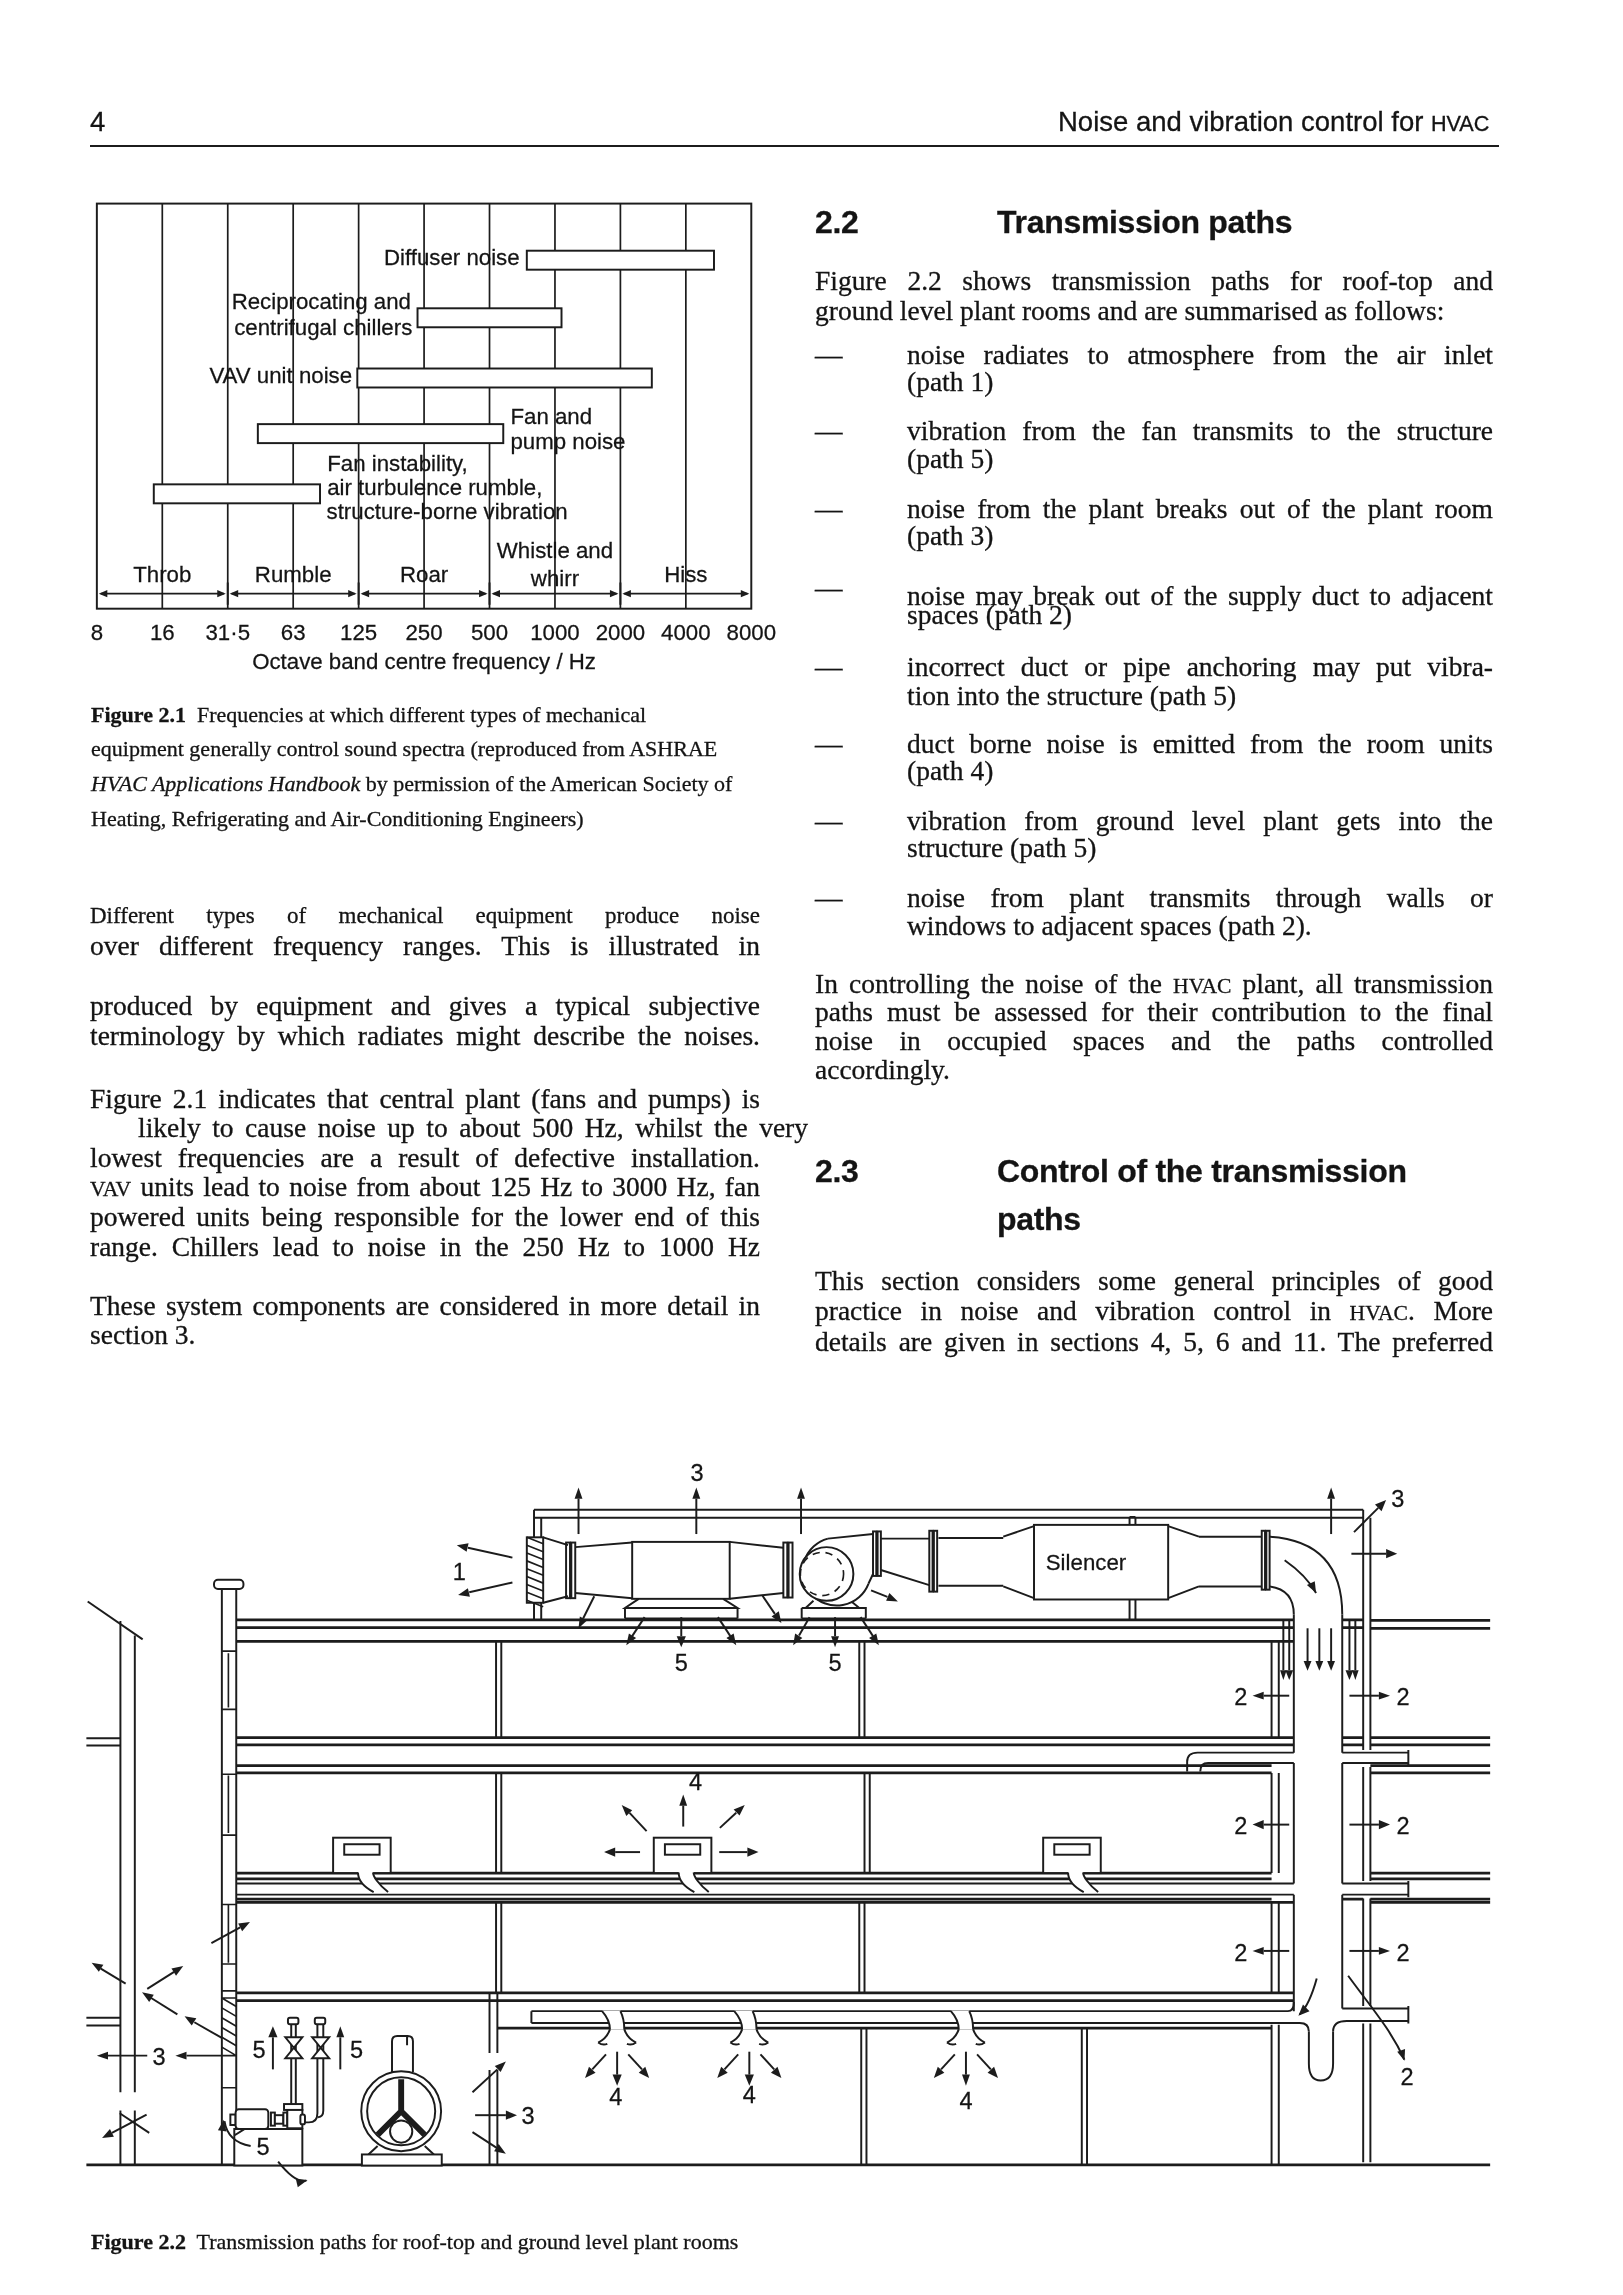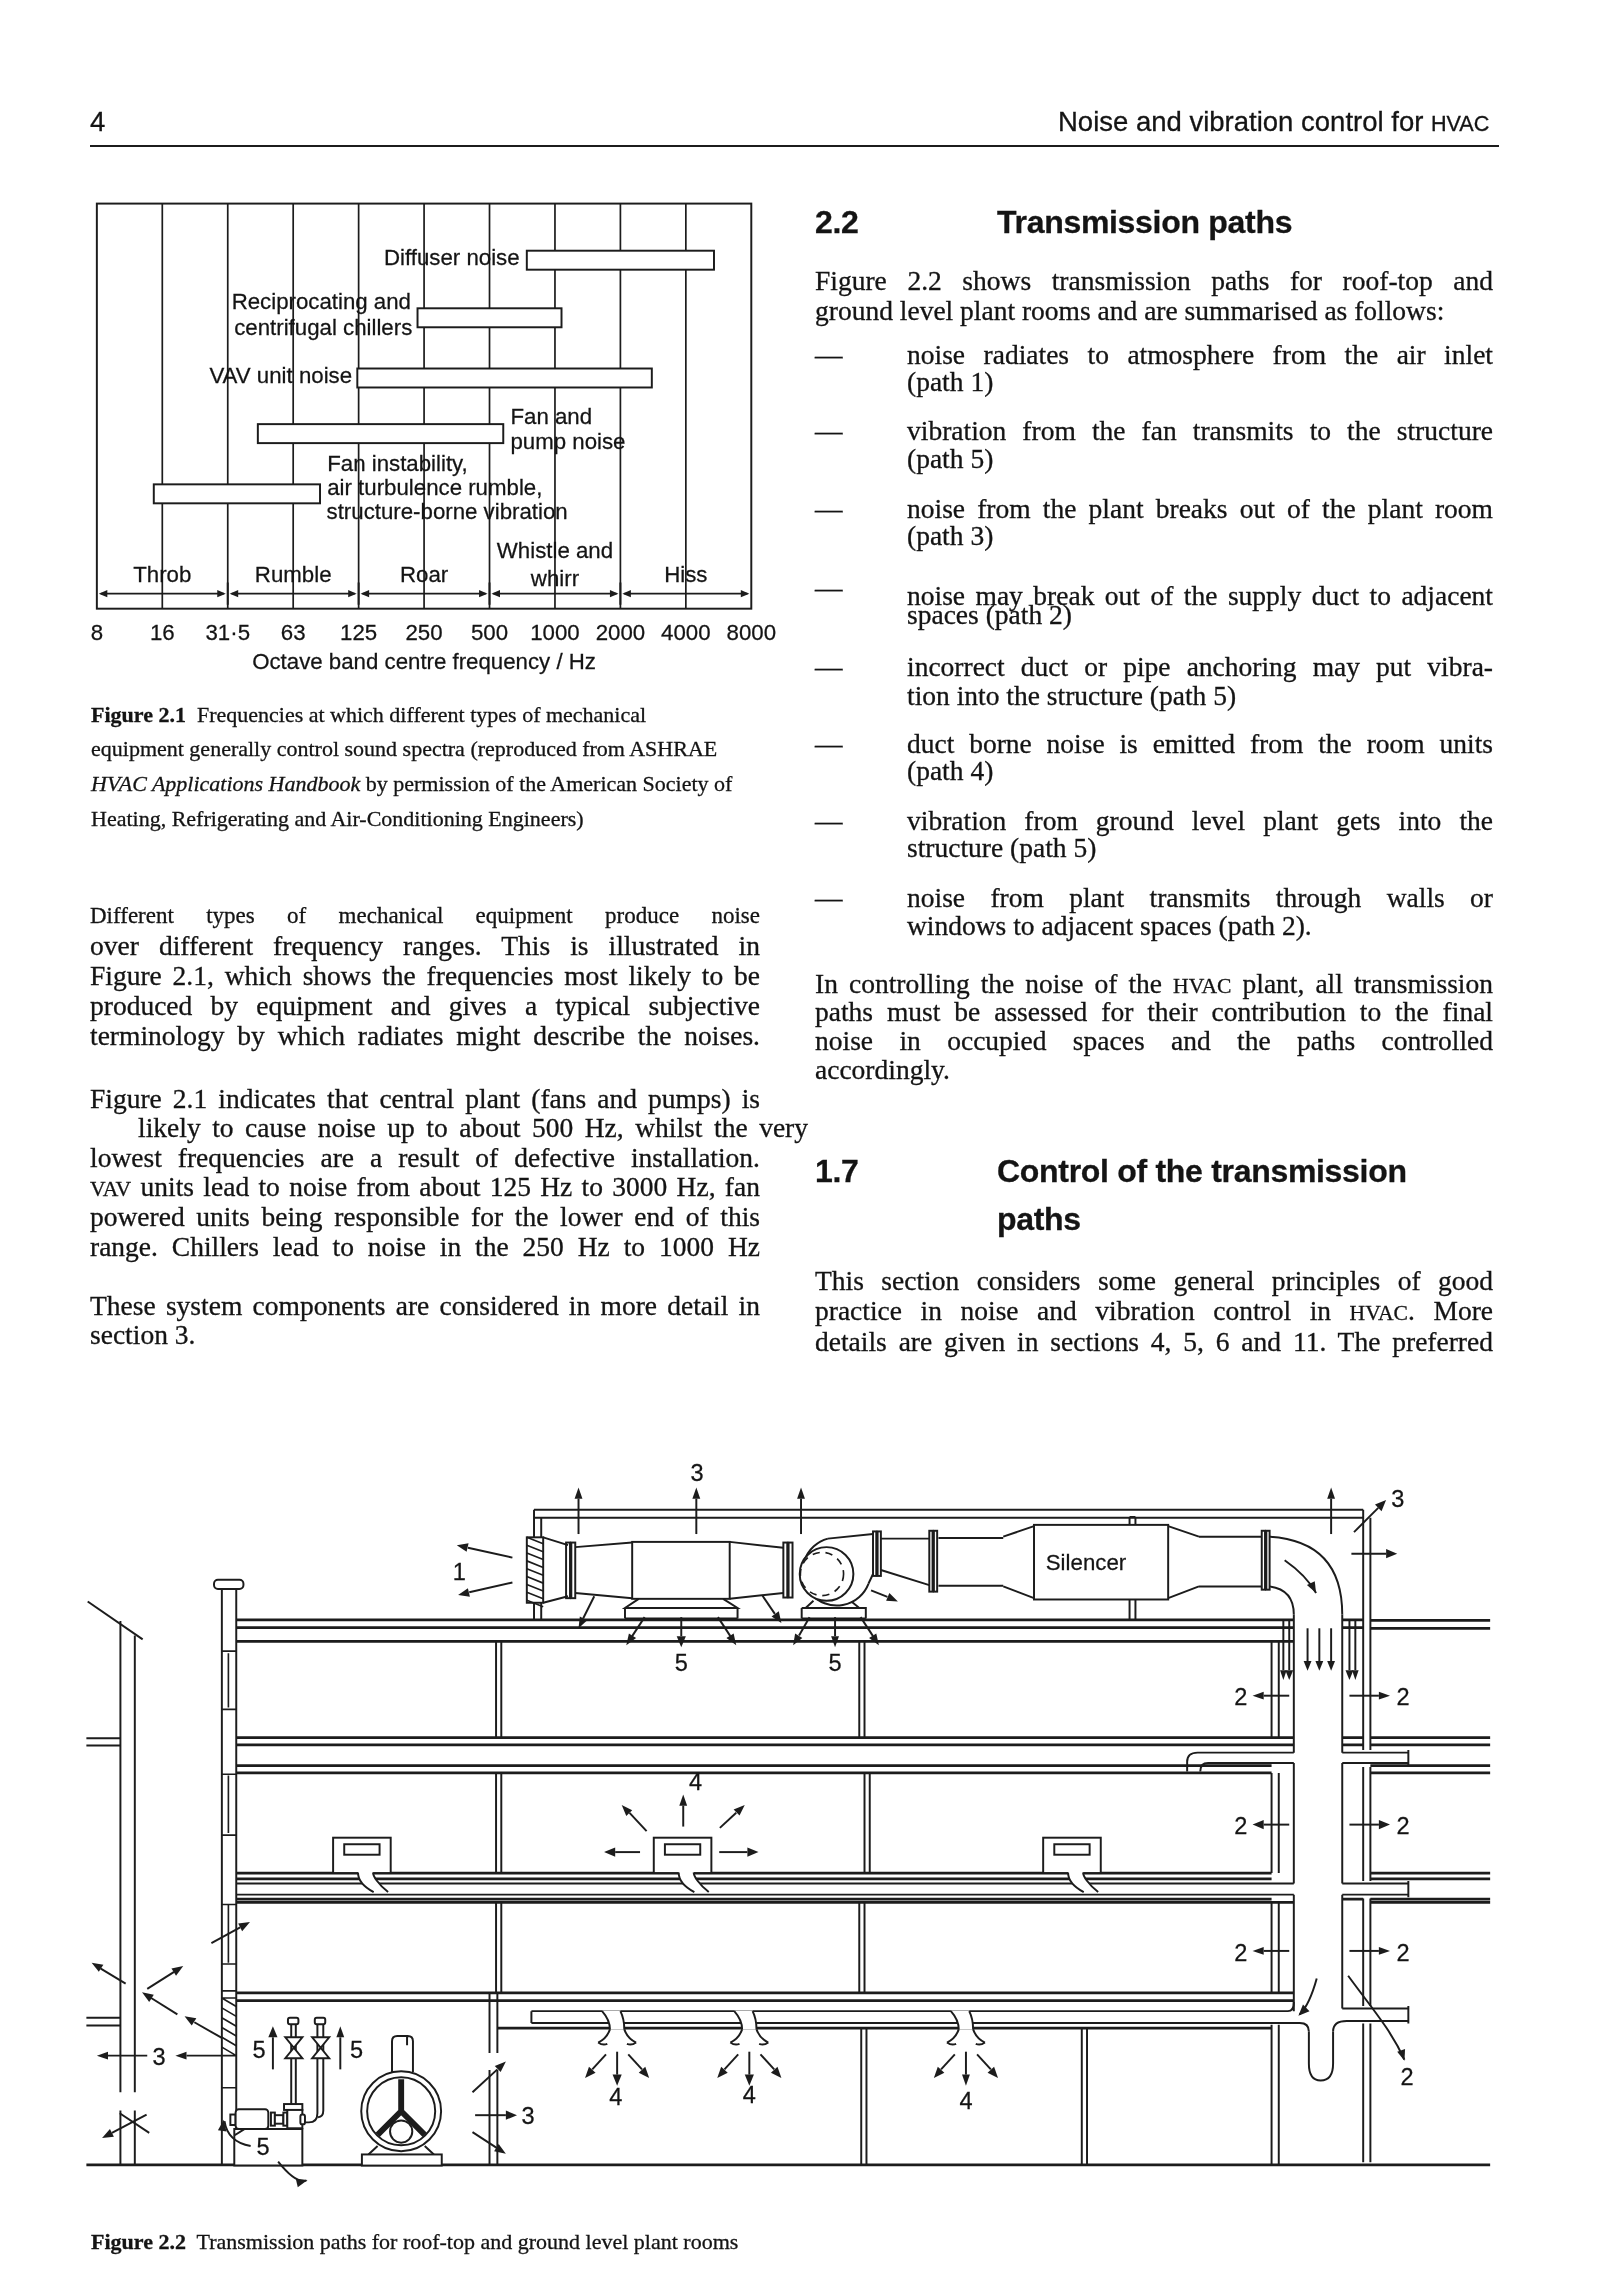--- a/index.html
+++ b/index.html
@@ -12,21 +12,20 @@
 <div id="page">
 <div class="ln sans" style="left:90px;top:107px;font-size:27.5px;line-height:30px;">4</div>
 <div class="ln sans" style="left:1058px;top:107px;font-size:27.5px;line-height:30px;">Noise and vibration control for <span class="sc">HVAC</span></div>
 <div style="position:absolute;left:90px;top:145px;width:1409px;height:2px;background:#1c1c1c"></div>
     <div class="ln" style="left:91px;top:702px;font-size:22px;line-height:26px;"><b>Figure 2.1</b>&nbsp; Frequencies at which different types of mechanical</div>
 <div class="ln" style="left:91px;top:736px;font-size:22px;line-height:26px;">equipment generally control sound spectra (reproduced from ASHRAE</div>
 <div class="ln" style="left:91px;top:771px;font-size:22px;line-height:26px;"><i>HVAC Applications Handbook</i> by permission of the American Society of</div>
 <div class="ln" style="left:91px;top:806px;font-size:22px;line-height:26px;">Heating, Refrigerating and Air-Conditioning Engineers)</div>
 <div class="ln j" style="left:90px;top:901px;width:670px;font-size:23px;line-height:30px;">Different types of mechanical equipment produce noise</div>
 <div class="ln j" style="left:90px;top:931px;width:670px;font-size:27.5px;line-height:30px;">over different frequency ranges. This is illustrated in</div>
-<div class="ln j" style="left:90px;top:961px;width:670px;font-size:27.5px;line-height:30px;">Figure 2.1, which shows the frequencies most likely to be</div>
 <div class="ln j" style="left:90px;top:991px;width:670px;font-size:27.5px;line-height:30px;">produced by equipment and gives a typical subjective</div>
 <div class="ln j" style="left:90px;top:1021px;width:670px;font-size:27.5px;line-height:30px;">terminology by which radiates might describe the noises.</div>
 <div class="ln j" style="left:90px;top:1084px;width:670px;font-size:27.5px;line-height:30px;">Figure 2.1 indicates that central plant (fans and pumps) is</div>
 <div class="ln j" style="left:90px;top:1113px;width:670px;font-size:27.5px;line-height:30px;margin-left:48px;">likely to cause noise up to about 500 Hz, whilst the very</div>
 <div class="ln j" style="left:90px;top:1143px;width:670px;font-size:27.5px;line-height:30px;">lowest frequencies are a result of defective installation.</div>
 <div class="ln j" style="left:90px;top:1172px;width:670px;font-size:27.5px;line-height:30px;"><span class="sc">VAV</span> units lead to noise from about 125 Hz to 3000 Hz, fan</div>
 <div class="ln j" style="left:90px;top:1202px;width:670px;font-size:27.5px;line-height:30px;">powered units being responsible for the lower end of this</div>
 <div class="ln j" style="left:90px;top:1232px;width:670px;font-size:27.5px;line-height:30px;">range. Chillers lead to noise in the 250 Hz to 1000 Hz</div>
 <div class="ln j" style="left:90px;top:1291px;width:670px;font-size:27.5px;line-height:30px;">These system components are considered in more detail in</div>
 <div class="ln" style="left:90px;top:1320px;font-size:27.5px;line-height:30px;">section 3.</div>
@@ -55,21 +54,21 @@
 <div class="ln" style="left:815px;top:806px;font-size:27.5px;line-height:30px;">—</div>
 <div class="ln j" style="left:907px;top:806px;width:586px;font-size:27.5px;line-height:30px;">vibration from ground level plant gets into the</div>
 <div class="ln" style="left:907px;top:833px;font-size:27.5px;line-height:30px;">structure (path 5)</div>
 <div class="ln" style="left:815px;top:883px;font-size:27.5px;line-height:30px;">—</div>
 <div class="ln j" style="left:907px;top:883px;width:586px;font-size:27.5px;line-height:30px;">noise from plant transmits through walls or</div>
 <div class="ln" style="left:907px;top:911px;font-size:27.5px;line-height:30px;">windows to adjacent spaces (path 2).</div>
 <div class="ln j" style="left:815px;top:969px;width:678px;font-size:27.5px;line-height:30px;">In controlling the noise of the <span class="sc">HVAC</span> plant, all transmission</div>
 <div class="ln j" style="left:815px;top:997px;width:678px;font-size:27.5px;line-height:30px;">paths must be assessed for their contribution to the final</div>
 <div class="ln j" style="left:815px;top:1026px;width:678px;font-size:27.5px;line-height:30px;">noise in occupied spaces and the paths controlled</div>
 <div class="ln" style="left:815px;top:1055px;font-size:27.5px;line-height:30px;">accordingly.</div>
-<div class="ln sans" style="left:815px;top:1154px;font-size:32px;line-height:34px;font-weight:bold;letter-spacing:-0.3px;">1.7</div>
+<div class="ln sans" style="left:815px;top:1154px;font-size:32px;line-height:34px;font-weight:bold;letter-spacing:-0.3px;">2.3</div>
 <div class="ln sans" style="left:997px;top:1154px;font-size:32px;line-height:34px;font-weight:bold;letter-spacing:-0.3px;">Control of the transmission</div>
 <div class="ln sans" style="left:997px;top:1202px;font-size:32px;line-height:34px;font-weight:bold;letter-spacing:-0.3px;">paths</div>
 <div class="ln j" style="left:815px;top:1266px;width:678px;font-size:27.5px;line-height:30px;">This section considers some general principles of good</div>
 <div class="ln j" style="left:815px;top:1296px;width:678px;font-size:27.5px;line-height:30px;">practice in noise and vibration control in <span class="sc">HVAC</span>. More</div>
 <div class="ln j" style="left:815px;top:1327px;width:678px;font-size:27.5px;line-height:30px;">details are given in sections 4, 5, 6 and 11. The preferred</div>
 <div class="ln" style="left:91px;top:2229px;font-size:22px;line-height:26px;"><b>Figure 2.2</b>&nbsp; Transmission paths for roof-top and ground level plant rooms</div>
 <svg width="1623" height="720" viewBox="0 0 2480 1100" style="left:0;top:0">
 <g fill="none" stroke="#1c1c1c" stroke-width="3">
 
 <rect x="148" y="311" width="1000" height="619"></rect>

